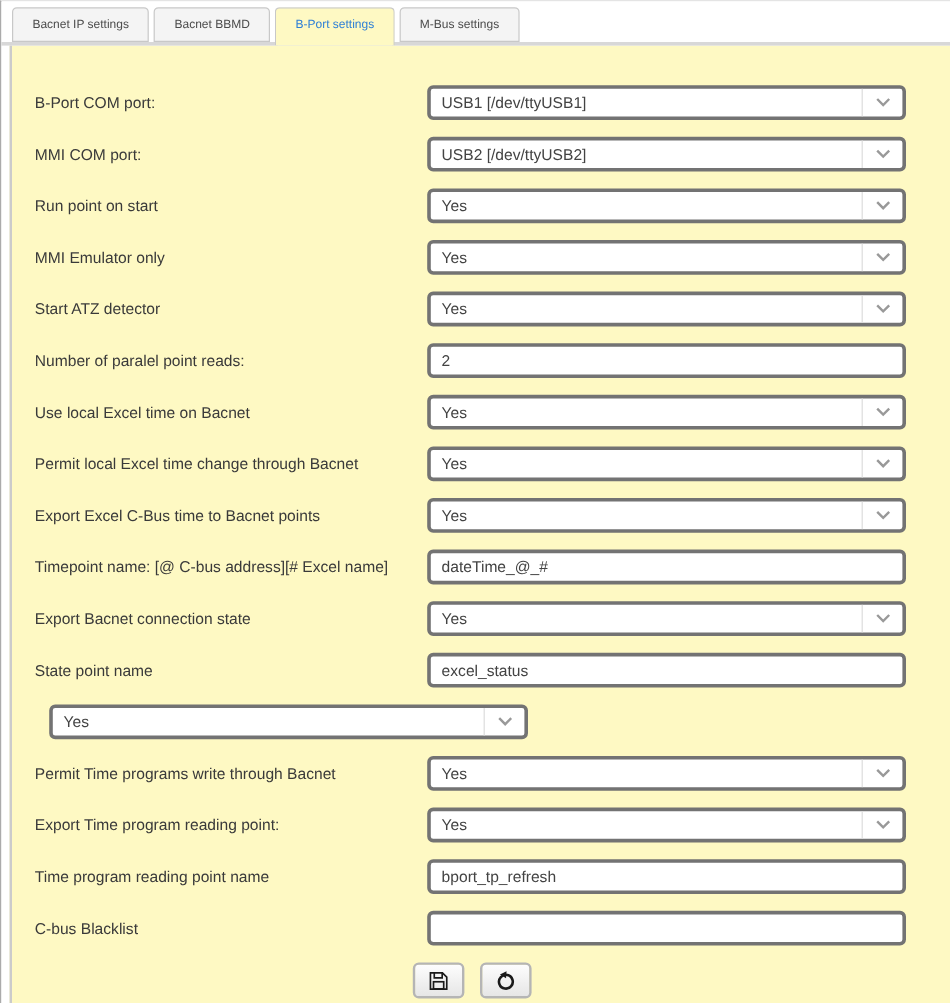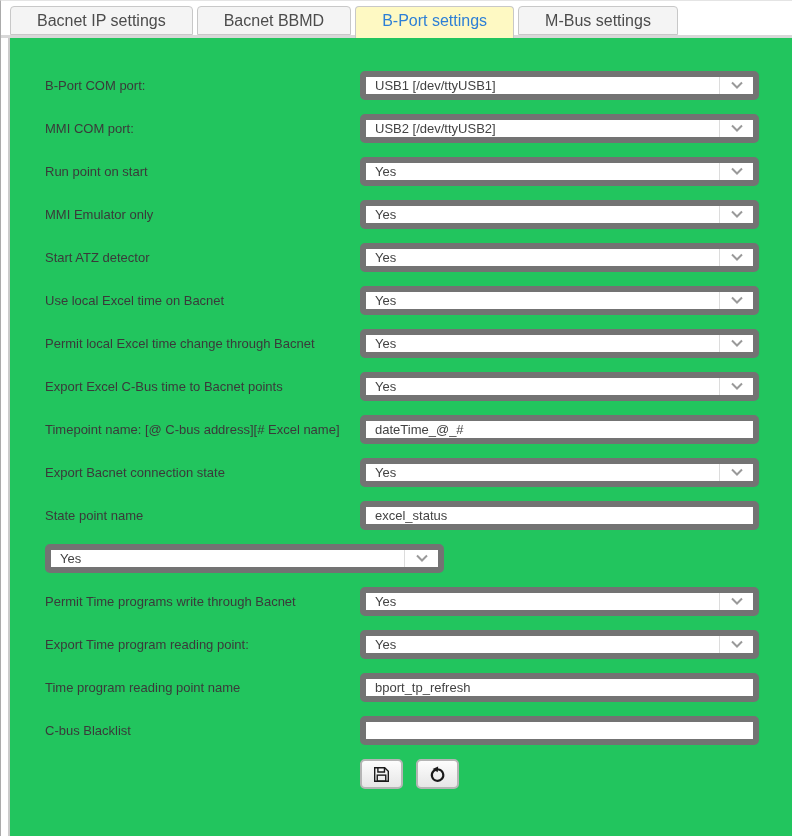--- a/index.html
+++ b/index.html
@@ -5,30 +5,30 @@
   html,body{margin:0;padding:0;}
   body{
     width:792px;height:836px;overflow:hidden;background:#fff;
     font-family:"Liberation Sans","DejaVu Sans",sans-serif;
     border-top:1px solid #e4e4e4;border-left:1px solid #ababab;
     box-sizing:border-box;
   }
   .tabbar{position:relative;display:flex;align-items:flex-start;
     padding:5px 0 0 9px;height:37px;box-sizing:border-box;}
   .tabbar::after{content:"";position:absolute;left:0;right:0;bottom:0;height:3px;background:#d8d8d8;}
-  .tab{position:relative;z-index:1;margin-right:4px;padding:0 26px;height:29px;line-height:28px;
-    font-size:16px;color:#4c4c4c;background:#f4f4f4;border:1px solid #c8c8c8;
+  .tab{position:relative;z-index:1;margin-right:4px;padding:0 16px;height:29px;line-height:28px;
+    font-size:10px;color:#4c4c4c;background:#f4f4f4;border:1px solid #c8c8c8;
     border-radius:4px 4px 0 0;box-sizing:border-box;cursor:pointer;white-space:nowrap;}
   .tab.active{height:32px;background:#fef9c3;border-bottom:none;}
   .panel{margin-left:7px;border-left:2px solid #cbcbcb;height:799px;box-sizing:border-box;
-    padding:33px 0 0 35px;background:#22c55e;}
+    padding:33px 0 0 19px;background:#fef9c3;}
   .row{display:flex;align-items:center;height:29px;margin-bottom:14px;}
   .lab{width:315px;flex:none;font-size:13px;color:#3a3a3a;line-height:15px;}
-  .control{width:399px;height:29px;box-sizing:border-box;border:6px solid #737373;border-radius:5px;
-    background:#fff;font-size:13px;color:#434343;}
+  .control{width:399px;height:29px;box-sizing:border-box;border:3px solid #737373;border-radius:5px;
+    background:#fff;font-size:13px;color:#434343;margin-left:12px;}
   .select{display:flex;align-items:center;cursor:pointer;}
   .select .val{flex:1;padding-left:9px;overflow:hidden;white-space:nowrap;}
   .arrowzone{width:33px;flex:none;align-self:stretch;border-left:1px solid #dcdcdc;
     display:flex;align-items:center;justify-content:center;}
   input.control{padding:0 9px;outline:none;font-family:"Liberation Sans","DejaVu Sans",sans-serif;}
   .btnrow{display:flex;gap:13px;padding-left:315px;}
   .btn{width:43px;height:30px;box-sizing:border-box;border:2px solid #b5b5b5;border-radius:5px;
     background:linear-gradient(#fdfdfd,#e6e6e6);display:flex;align-items:center;justify-content:center;
     cursor:pointer;padding:0;}
   .btn svg{display:block;}
@@ -94,20 +94,24 @@
         <div class="control select">
           <span class="val">Yes</span>
           <span class="arrowzone">
             <svg width="14" height="9" viewBox="0 0 14 9">
               <polyline points="2,1.5 7,6.5 12,1.5" fill="none" stroke="#999999" stroke-width="2"></polyline>
             </svg>
           </span>
         </div>
       </div>
       <div class="row">
+        <div class="lab">Number of paralel point reads:</div>
+        <input class="control" type="text" value="2" style="">
+      </div>
+      <div class="row">
         <div class="lab">Use local Excel time on Bacnet</div>
         <div class="control select">
           <span class="val">Yes</span>
           <span class="arrowzone">
             <svg width="14" height="9" viewBox="0 0 14 9">
               <polyline points="2,1.5 7,6.5 12,1.5" fill="none" stroke="#999999" stroke-width="2"></polyline>
             </svg>
           </span>
         </div>
       </div>

